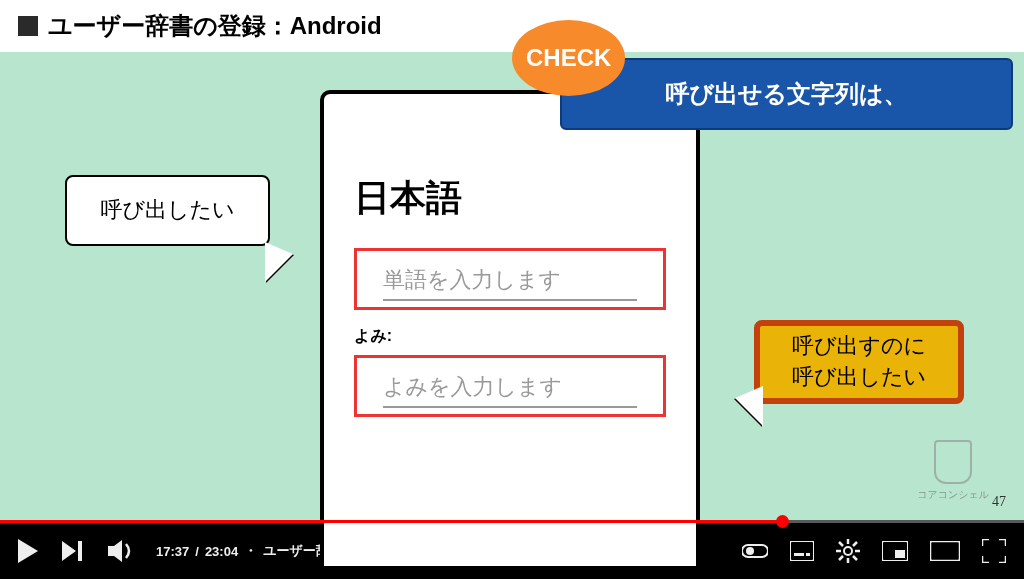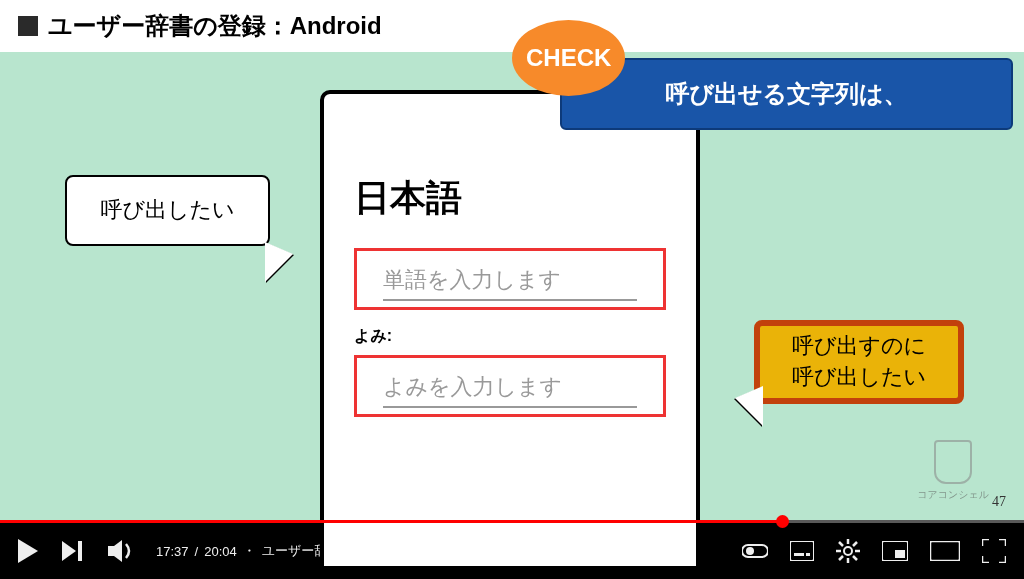--- a/index.html
+++ b/index.html
@@ -183,20 +183,21 @@
       border-radius: 50%;
       background: #f00;
     }
     .controls {
       display: flex;
       align-items: center;
       height: 56px;
       padding: 0 18px;
       color: #eee;
       gap: 22px;
+      font-weight: bold;
     }
     .controls-left { display: flex; align-items: center; gap: 22px; }
     .controls-right { margin-left: auto; display: flex; align-items: center; gap: 22px; }
     .ctrl-icon { fill: #eee; cursor: pointer; display: block; }
     .time-chapter { font-size: 13px; display: flex; align-items: center; gap: 6px; }
     .chevron { font-size: 12px; }
   </style>
 </head>
 <body>
 
@@ -257,21 +258,21 @@
         <polygon points="0,0 0,20 14,10"></polygon>
         <rect x="16" y="0" width="4" height="20"></rect>
       </svg>
     <svg class="ctrl-icon" width="26" height="22">
         <polygon points="0,6 6,6 14,0 14,22 6,16 0,16"></polygon>
         <path d="M18,4 Q24,11 18,18" stroke="#eee" stroke-width="2.5" fill="none"></path>
       </svg>
     <div class="time-chapter">
       <span>17:37</span>
       <span> / </span>
-      <span>20:04</span>
+      <span>23:04</span>
       <span>・</span>
       <span>ユーザー辞書登録：Android</span>
       <span class="chevron">❯</span>
     </div>
   </div>
   <div class="controls-right">
     <svg class="ctrl-icon" width="26" height="20">
         <rect x="0" y="4" width="26" height="12" rx="6" fill="none" stroke="#eee" stroke-width="2"></rect>
         <circle cx="8" cy="10" r="4"></circle>
       </svg>

